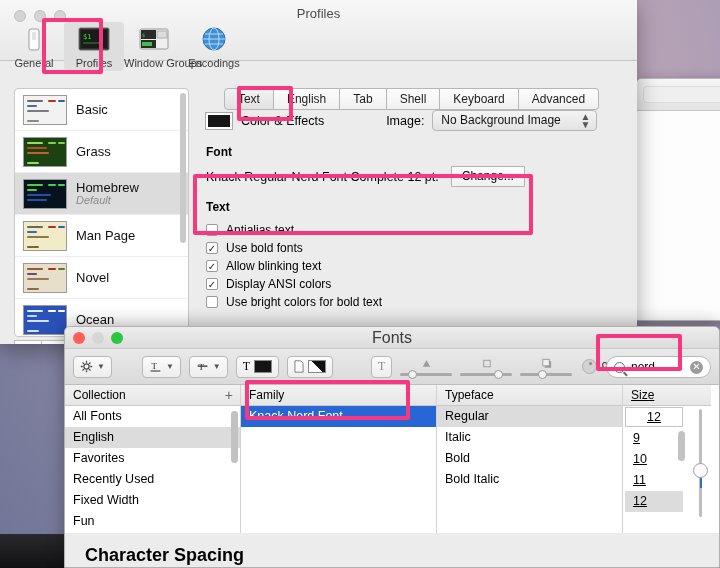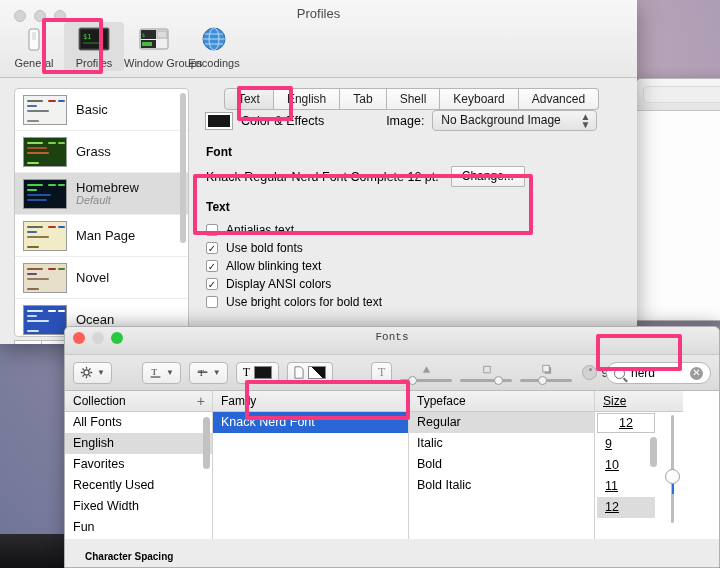--- a/index.html
+++ b/index.html
@@ -36,21 +36,21 @@
   }
 
   
   #prefs-window{
     position:absolute; left:0; top:0; width:637px; height:344px;
     background:#ececec; border-radius:0 0 0 0;
     box-shadow:0 6px 22px rgba(0,0,0,.35);
     overflow:hidden;
   }
   .titlebar{
-    height:78px; background:linear-gradient(#f7f7f7,#e8e8e8);
+    height:61px; background:linear-gradient(#f7f7f7,#e8e8e8);
     border-bottom:1px solid #c3c3c3; position:relative;
   }
   .traffic{ position:absolute; left:14px; top:10px; display:flex; gap:8px; }
   .dot{ width:12px; height:12px; border-radius:50%; background:#d4d4d4; border:1px solid #c2c2c2;}
   .win-title{
     position:absolute; left:0; right:0; top:6px; text-align:center;
     font-size:13px; color:#4b4b4b;
   }
   .toolbar{
     position:absolute; left:4px; top:22px; display:flex; align-items:flex-start;
@@ -138,22 +138,22 @@
   }
   .sw-lbl{ font-size:12.5px; }
 
   
   #fonts-panel{
     position:absolute; left:64px; top:326px; width:656px; height:242px;
     background:#ececec; border:1px solid #b0b0b0; border-radius:6px 6px 0 0;
     box-shadow:0 -2px 18px rgba(0,0,0,.32); overflow:hidden;
   }
   .fp-title{
-    height:28px; background:linear-gradient(#ededed,#dcdcdc); border-bottom:1px solid #c8c8c8;
-    text-align:center; font-size:11px; line-height:21px; color:#3c3c3c; position:relative;font-family:Liberation Mono, monospace;
+    height:22px; background:linear-gradient(#ededed,#dcdcdc); border-bottom:1px solid #c8c8c8;
+    text-align:center; font-size:16px; line-height:21px; color:#3c3c3c; position:relative;
   }
   .fp-traffic{ position:absolute; left:8px; top:5px; display:flex; gap:7px; }
   .fp-dot{ width:12px; height:12px; border-radius:50%; }
   .fp-toolbar{
     height:36px; background:linear-gradient(#e9e9e9,#dadada); border-bottom:1px solid #bdbdbd;
     display:flex; align-items:center; padding:0 8px; gap:8px; position:relative;
   }
   .tb-btn{
     height:22px; background:linear-gradient(#fcfcfc,#ededed); border:1px solid #b8b8b8;
     border-radius:4px; display:flex; align-items:center; gap:4px; padding:0 6px; font-size:12px;
@@ -198,21 +198,21 @@
     position:absolute; right:9px; top:24px; width:3px; height:108px;
     background:#bdbdbd; border-radius:2px;
   }
   .size-knob{
     position:absolute; right:3px; top:78px; width:15px; height:15px; border-radius:50%;
     background:#fcfcfc; border:1px solid #9f9f9f;
   }
   .size-knob:after{ content:""; position:absolute; left:6px; top:14px; width:2px; height:10px; background:#2d6fd6;}
 
   .char-spacing{ padding:12px 0 0 20px; background:#ececec; }
-  .cs-title{ font-weight:bold; font-size:10px; }
+  .cs-title{ font-weight:bold; font-size:18px; }
 
   
   .hl-box{ position:absolute; border:4px solid #f8387e; border-radius:2px; pointer-events:none; z-index:90; }
 </style>
 </head>
 <body>
 
 <div id="desktop"></div>
 
 <div class="bg-window">
@@ -515,21 +515,21 @@
 
     <div class="search">
       <span class="mag"></span>
       <span>nerd</span>
       <span class="clear-x">✕</span>
     </div>
   </div>
 
   <div class="cols">
 
-    <div class="col" style="width:148px">
+    <div class="col" style="width:176px">
       <div class="col-hdr">
         <span>Collection</span>
         <span class="plus">+</span>
       </div>
       <div class="li">All Fonts</div>
       <div class="li hl">English</div>
       <div class="li">Favorites</div>
       <div class="li">Recently Used</div>
       <div class="li">Fixed Width</div>
       <div class="li">Fun</div>

